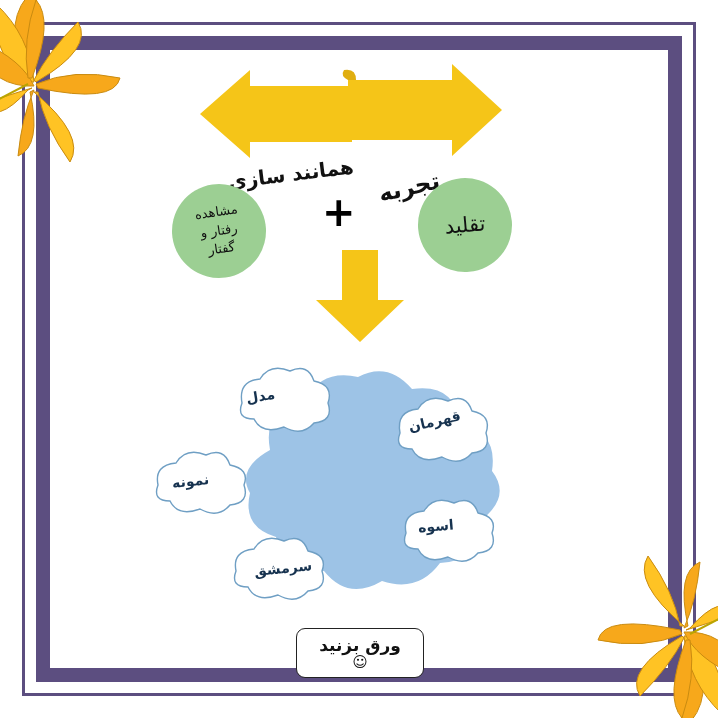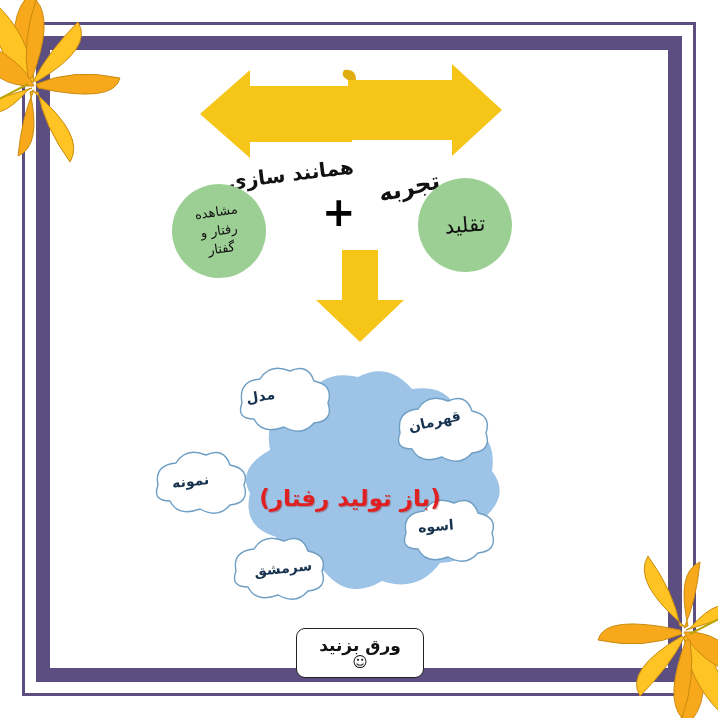--- a/index.html
+++ b/index.html
@@ -245,21 +245,20 @@
         <path d="M256 178 Q252 158 274 156 Q284 140 304 148 Q322 140 328 158
                  Q348 162 342 178 Q348 196 328 198 Q316 212 298 202
                  Q276 210 268 194 Q250 194 256 178 Z"></path>
         <path d="M86 216 Q82 196 104 194 Q114 178 134 186 Q152 178 158 196
                  Q178 200 172 216 Q178 234 158 236 Q146 250 128 240
                  Q106 248 98 232 Q80 232 86 216 Z"></path>
       </g>
     </svg>
 
     <div class="cloud-main-text">
-      <div class="bazparvar">(باز تولید رفتار)</div>
 
       <div class="mini-label ml-model">مدل</div>
       <div class="mini-label ml-hero">قهرمان</div>
       <div class="mini-label ml-nemoone">نمونه</div>
       <div class="mini-label ml-osve">اسوه</div>
       <div class="mini-label ml-sarmashq">سرمشق</div>
     </div>
   </div>
 
   <div class="page-btn">

